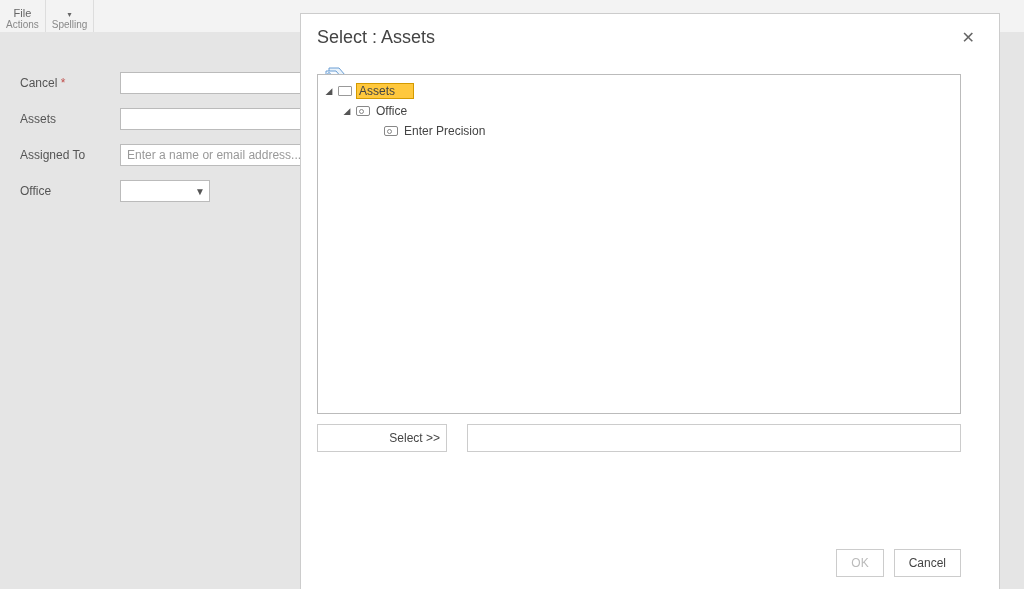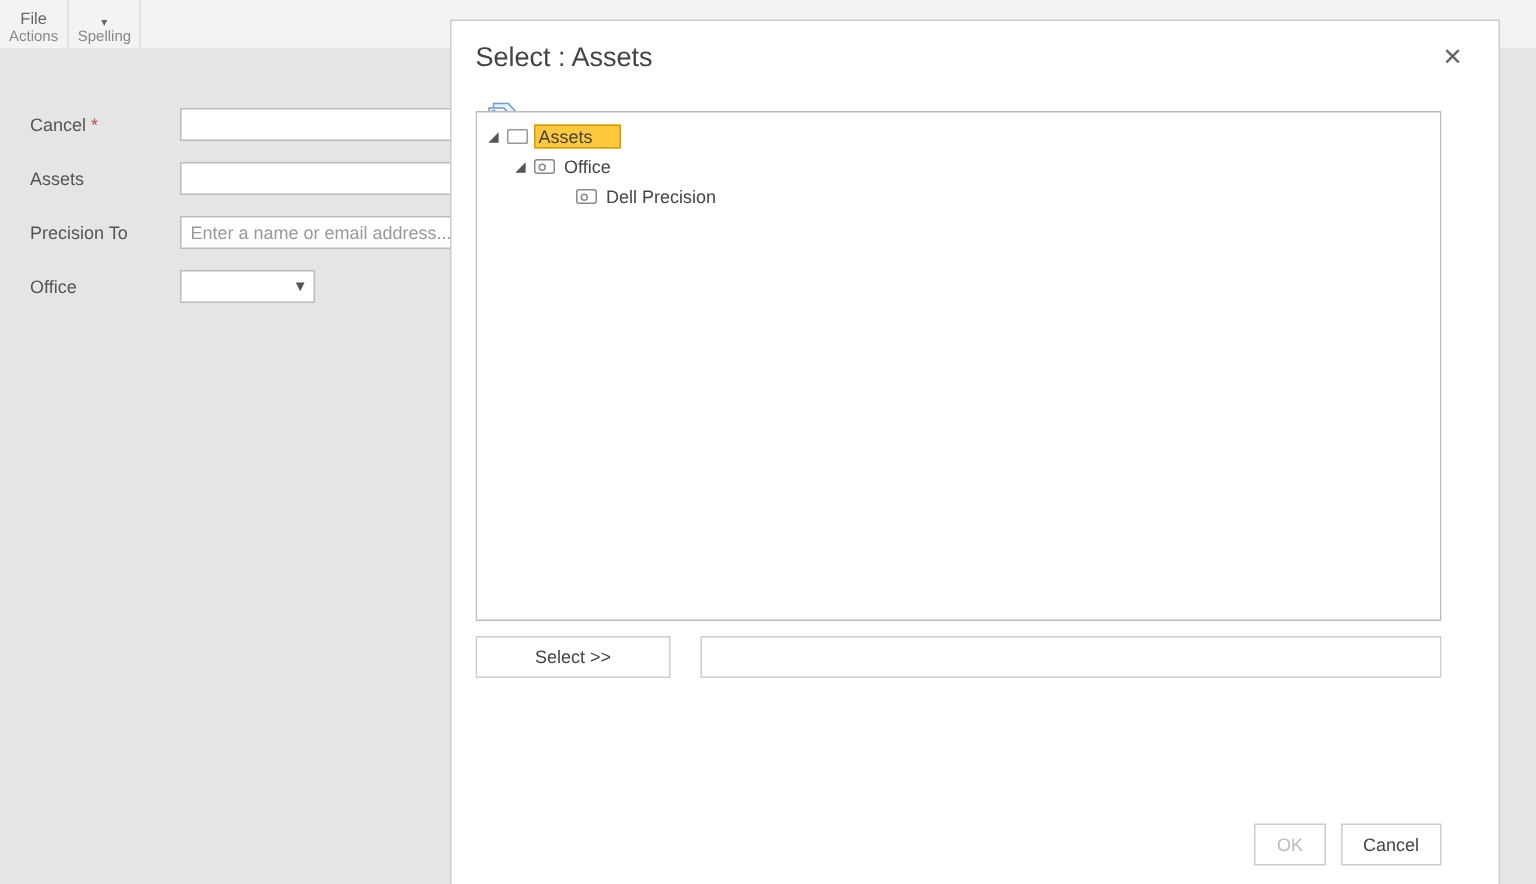--- a/index.html
+++ b/index.html
@@ -171,20 +171,21 @@
     margin-top: 10px;
   }
   .select-btn {
     width: 130px;
     height: 28px;
     border: 1px solid #ccc;
     background: #fff;
     font-size: 12px;
     color: #444;
     cursor: pointer;
+    text-align: right;
   }
   .select-output {
     flex: 1;
     height: 28px;
     border: 1px solid #ccc;
     background: #fff;
   }
   .dialog-footer {
     position: absolute;
     right: 38px; bottom: 24px;
@@ -224,21 +225,21 @@
     <div class="form-label">
       <span>Cancel</span> <span class="required-star">*</span>
     </div>
     <input class="form-input" type="text" style="">
   </div>
   <div class="form-row">
     <div class="form-label">Assets</div>
     <input class="form-input" type="text" style="">
   </div>
   <div class="form-row">
-    <div class="form-label">Precision To</div>
+    <div class="form-label">Assigned To</div>
     <input class="form-input" type="text" placeholder="Enter a name or email address..." style="">
   </div>
   <div class="form-row">
     <div class="form-label">Office</div>
     <div class="form-select">
       <span>▼</span>
     </div>
   </div>
 </div>
 
@@ -268,21 +269,21 @@
 
       <div class="tree-row" style="padding-left:18px;">
         <span class="tree-caret">◢</span>
         <span class="tag-glyph"></span>
         <span class="tree-label">Office</span>
       </div>
 
       <div class="tree-row" style="padding-left:46px;">
         <span class="tree-spacer"></span>
         <span class="tag-glyph"></span>
-        <span class="tree-label">Dell Precision</span>
+        <span class="tree-label">Enter Precision</span>
       </div>
 
     </div>
 
     <div class="select-row">
       <button class="select-btn">Select &gt;&gt;</button>
       <div class="select-output"></div>
     </div>
   </div>
 

